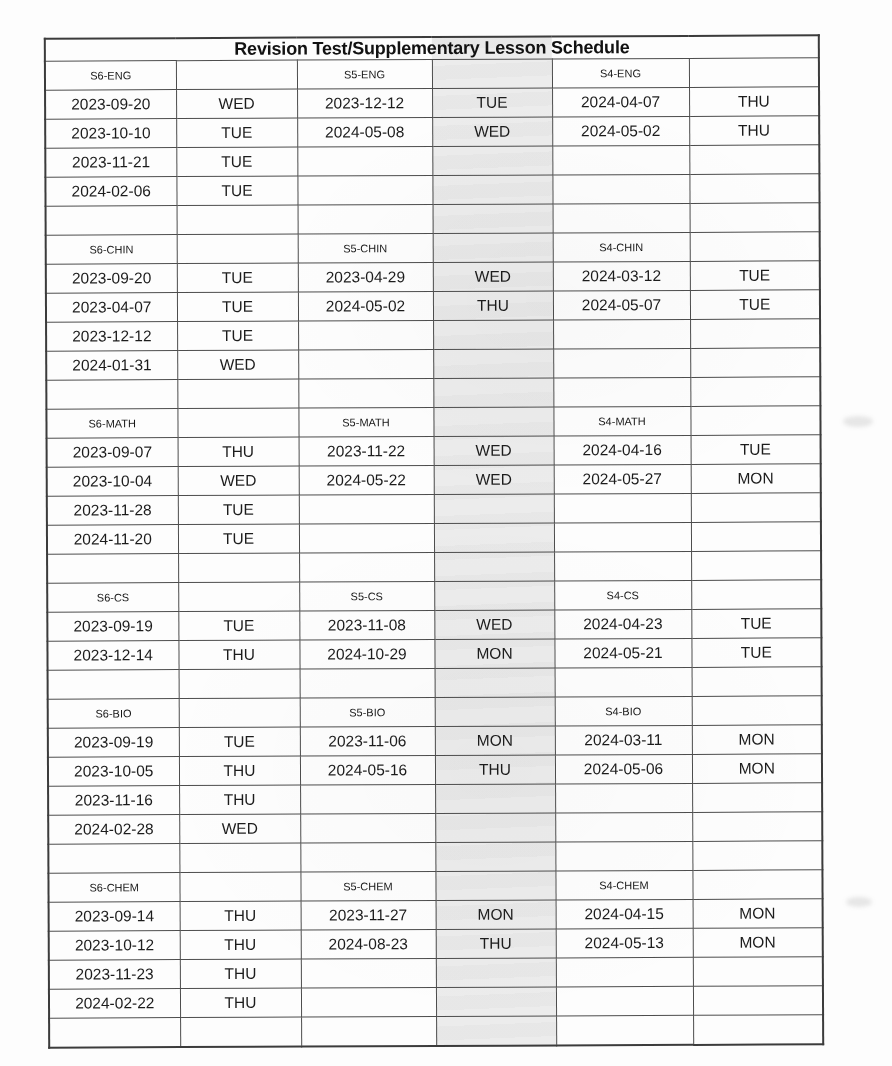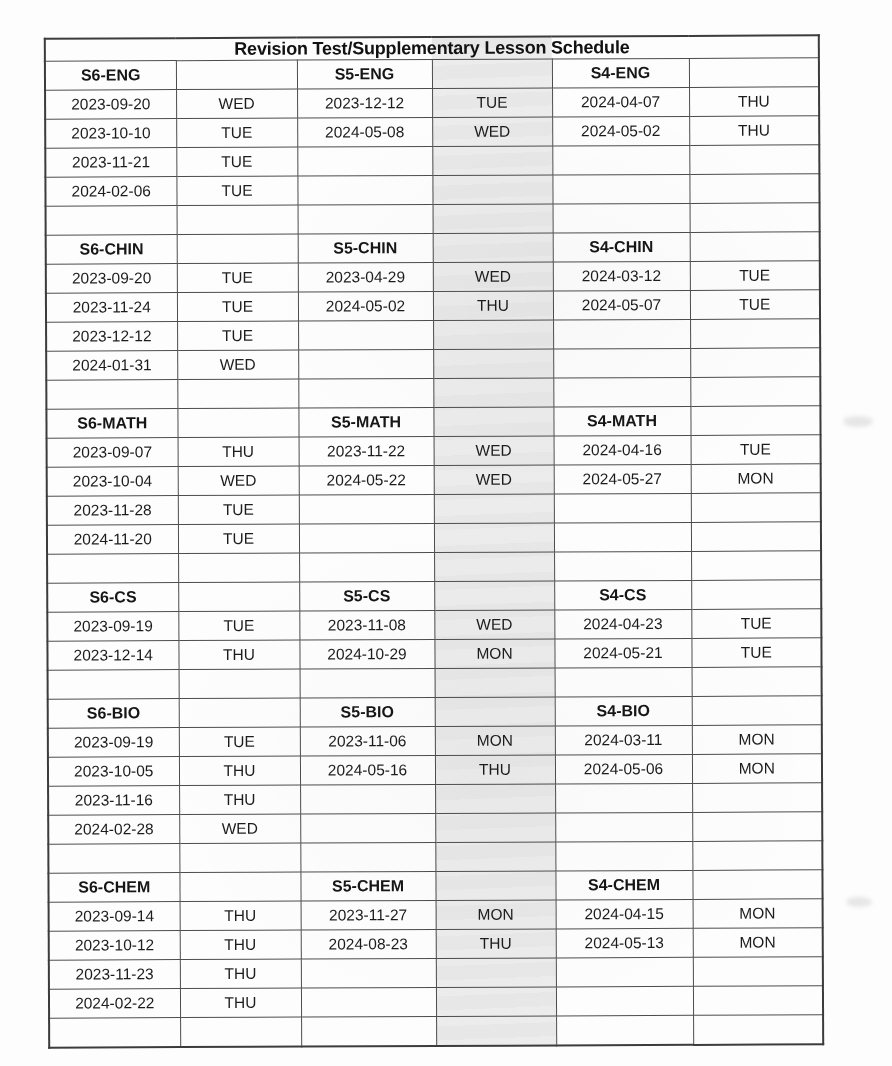--- a/index.html
+++ b/index.html
@@ -61,22 +61,22 @@
   }
   tr.title-row td {
     height: 21px;
     font-size: 18px;
     font-weight: bold;
     color: #121212;
     letter-spacing: -0.2px;
   }
   tr.head-row td {
     height: 28px;
-    font-size: 16px;
-    font-weight: bold;
+    font-size: 11px;
+    font-weight: normal;
     color: #161616;
   }
   tr.data-row td {
     height: 28px;
     font-size: 15.5px;
     font-weight: normal;
     color: #1c1c1c;
   }
   tr.spacer-row td {
     height: 28px;
@@ -169,21 +169,21 @@
           </tr>
           <tr class="data-row">
             <td>2023-09-20</td>
             <td>TUE</td>
             <td>2023-04-29</td>
             <td>WED</td>
             <td>2024-03-12</td>
             <td>TUE</td>
           </tr>
           <tr class="data-row">
-            <td>2023-11-24</td>
+            <td>2023-04-07</td>
             <td>TUE</td>
             <td>2024-05-02</td>
             <td>THU</td>
             <td>2024-05-07</td>
             <td>TUE</td>
           </tr>
           <tr class="data-row">
             <td>2023-12-12</td>
             <td>TUE</td>
             <td></td>

